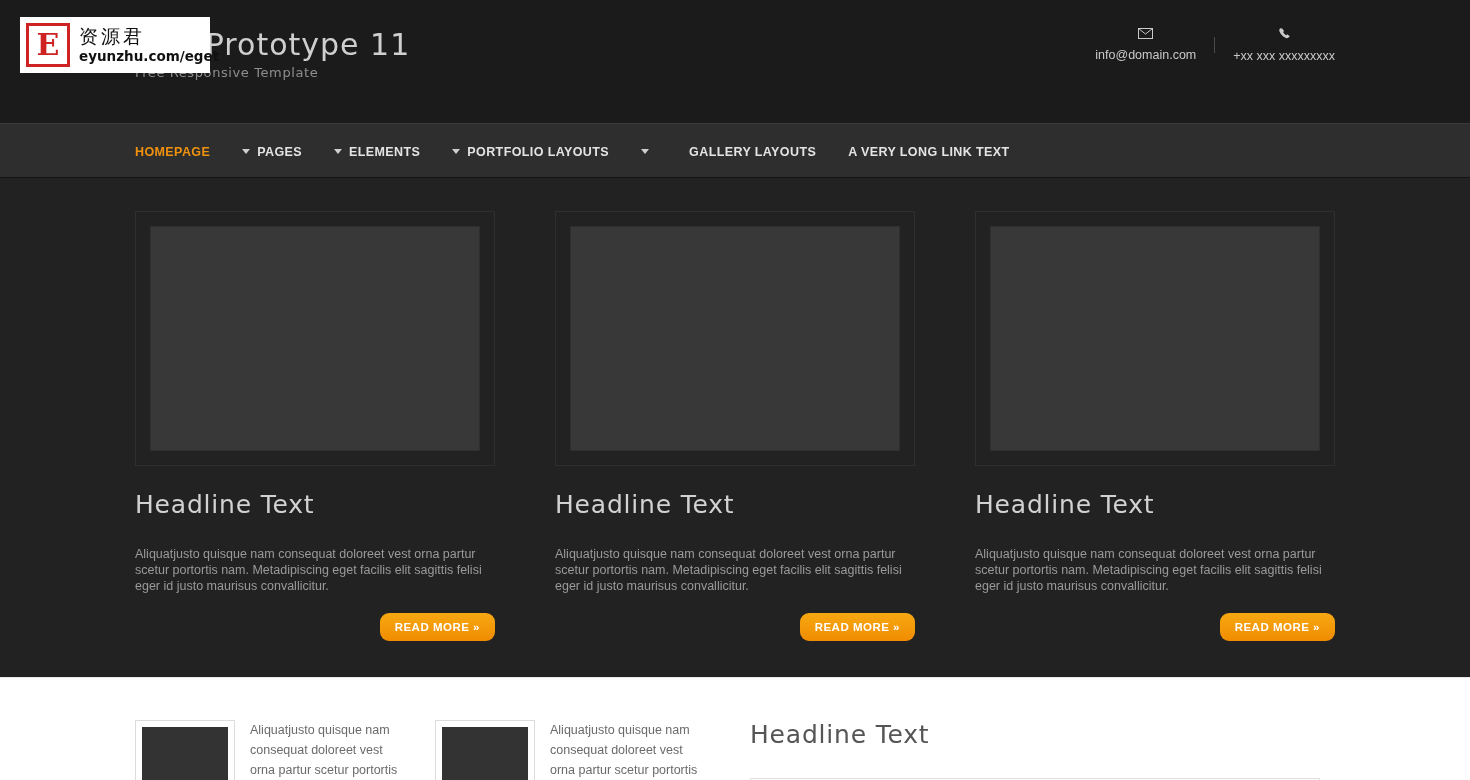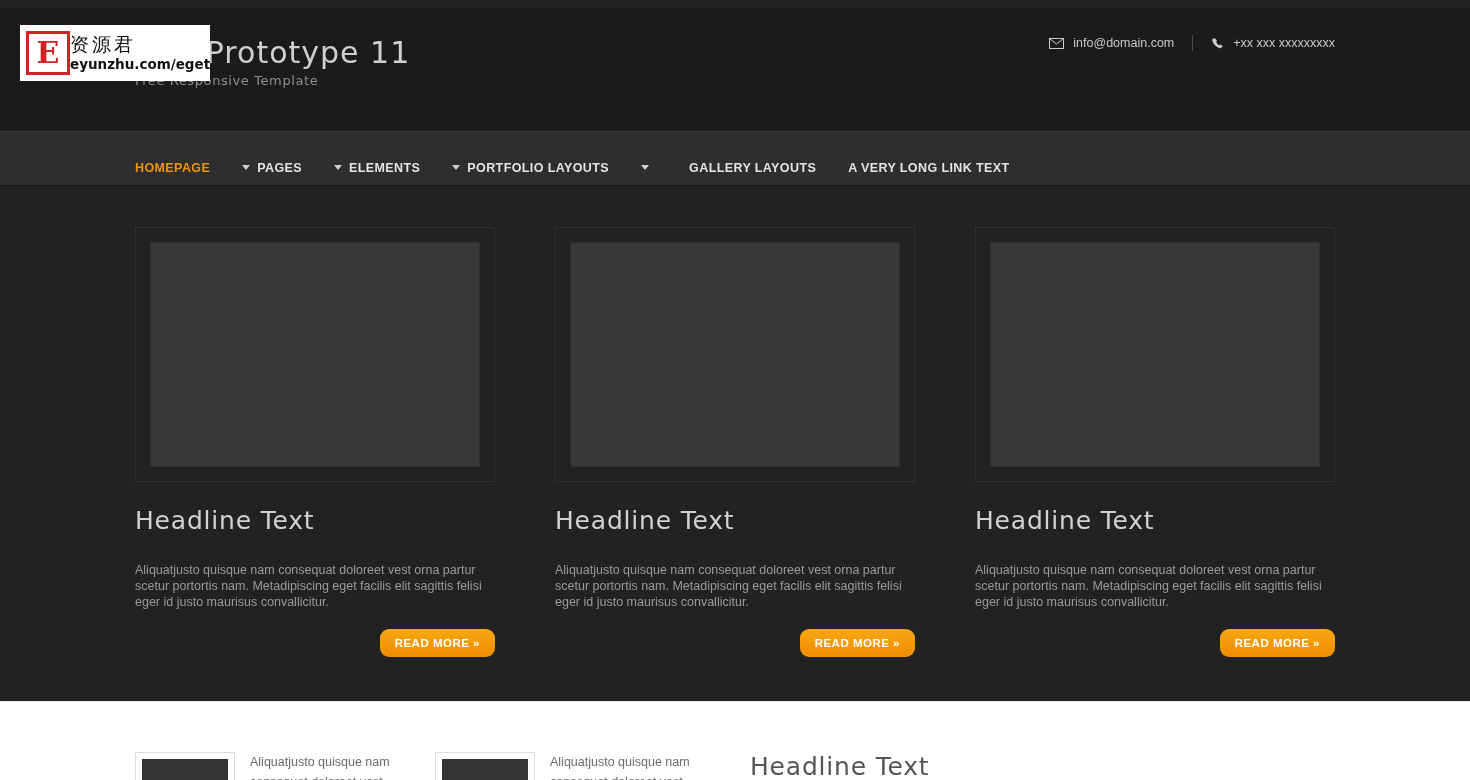--- a/index.html
+++ b/index.html
@@ -10,21 +10,21 @@
     overflow: hidden;
   }
   .page { position: relative; width: 1470px; height: 780px; }
 
   
   .header {
     background: #1b1b1b;
     height: 123px;
     position: relative;
   }
-  .container { width: 1200px; margin: 8px auto; position: relative; }
+  .container { width: 1200px; margin: 0 auto; position: relative; }
 
   .logo-wrap { position: absolute; left: 0; top: 28px; }
   .logo-title {
     font-family: "DejaVu Sans", sans-serif;
     font-size: 30px;
     letter-spacing: 1px;
     color: #cfcfcf;
     font-weight: 400;
     line-height: 1.15;
     white-space: nowrap;
@@ -35,21 +35,21 @@
     color: #8e8e8e;
     letter-spacing: 0.6px;
     margin-top: 2px;
   }
 
   .header-contact {
     position: absolute; right: 0; top: 27px;
     display: flex; align-items: center;
     font-size: 12.5px; color: #c9c9c9;
   }
-  .contact-item { display: flex; align-items: center; gap: 9px; }
+  .contact-item { display: flex; align-items: center; gap: 9px; flex-direction: column; }
   .contact-sep {
     width: 1px; height: 16px; background: #4a4a4a;
     margin: 0 18px;
   }
   .ic { display: inline-block; line-height: 0; }
   .ic svg { display: block; }
 
   
   .navbar {
     background: #2e2e2e;
@@ -177,21 +177,21 @@
     background: #ffffff;
     border: 3px solid #cf2222;
     display: flex; align-items: center; justify-content: center;
     flex: 0 0 auto;
   }
   .wm-e {
     font-family: "DejaVu Serif", serif;
     font-size: 30px; font-weight: 700;
     color: #cf2222; line-height: 1;
   }
-  .wm-right { margin-left: 0; }
+  .wm-right { margin-left: 9px; }
   .wm-cn {
     font-family: "DejaVu Sans", sans-serif;
     font-size: 19px; color: #111; letter-spacing: 3px;
     line-height: 1.1;
   }
   .wm-url {
     font-family: "DejaVu Sans", sans-serif;
     font-size: 13.5px; font-weight: 700; color: #111;
     line-height: 1.2; margin-top: 1px;
   }

